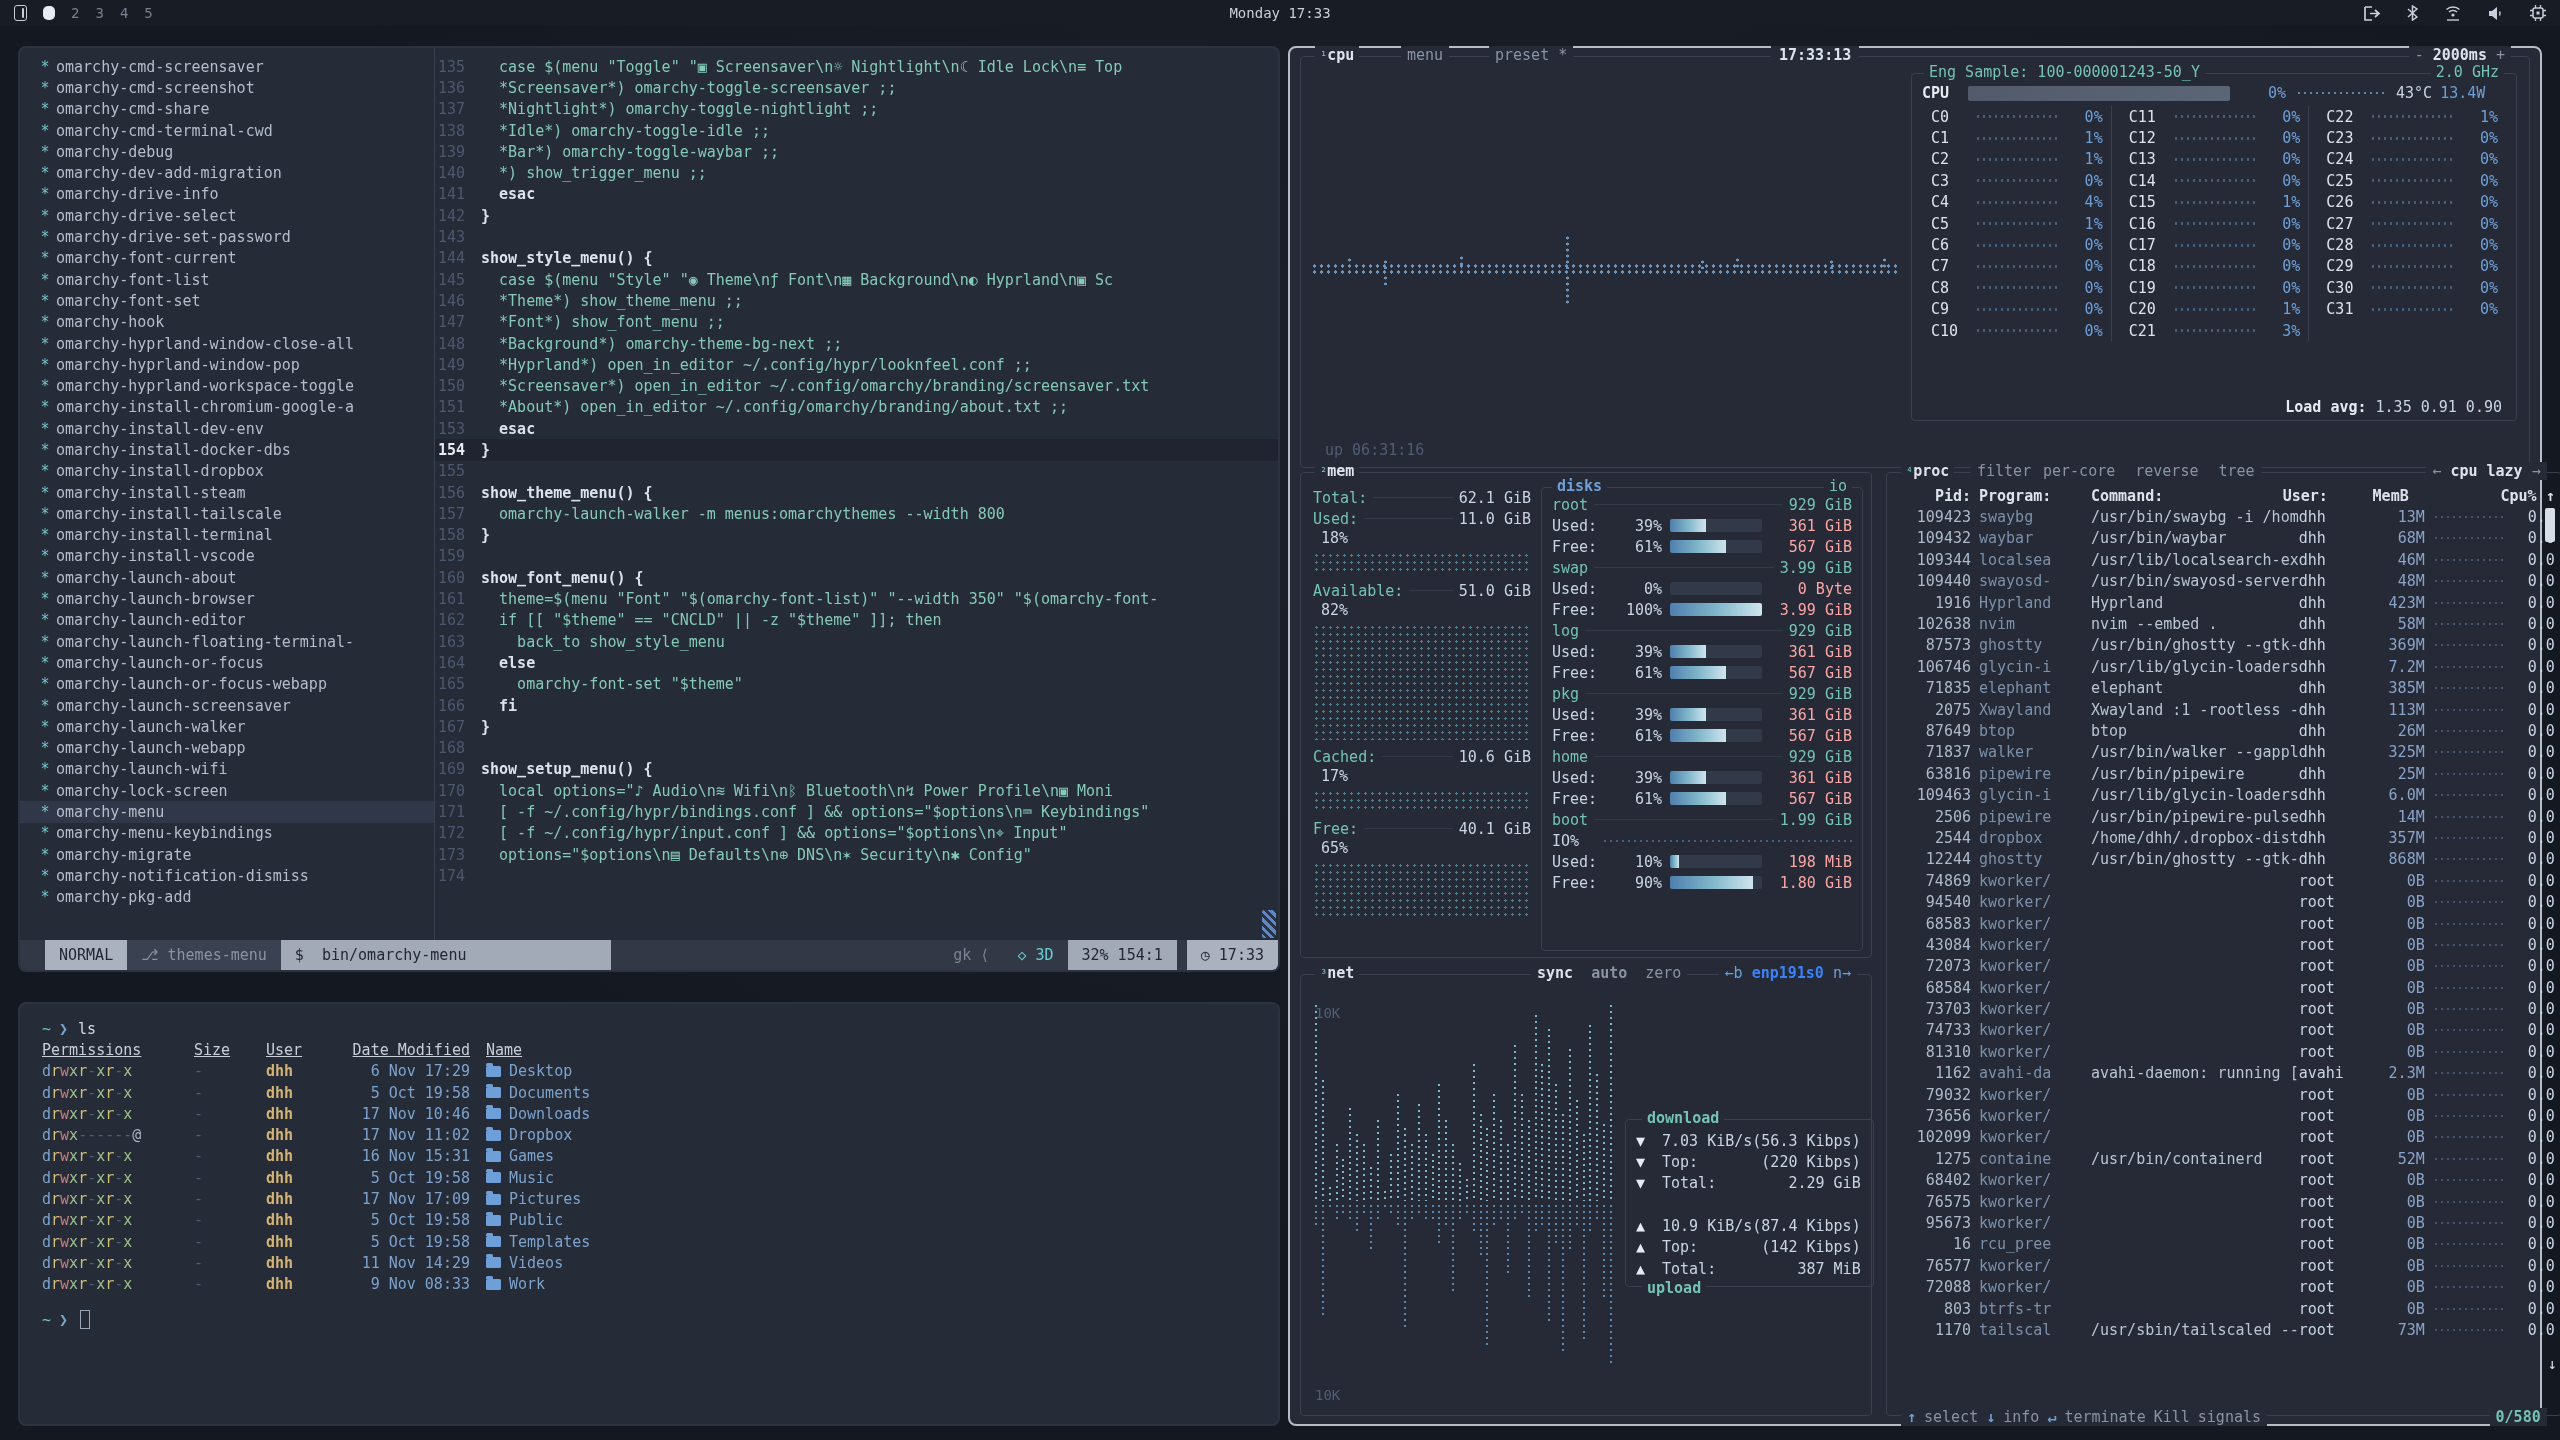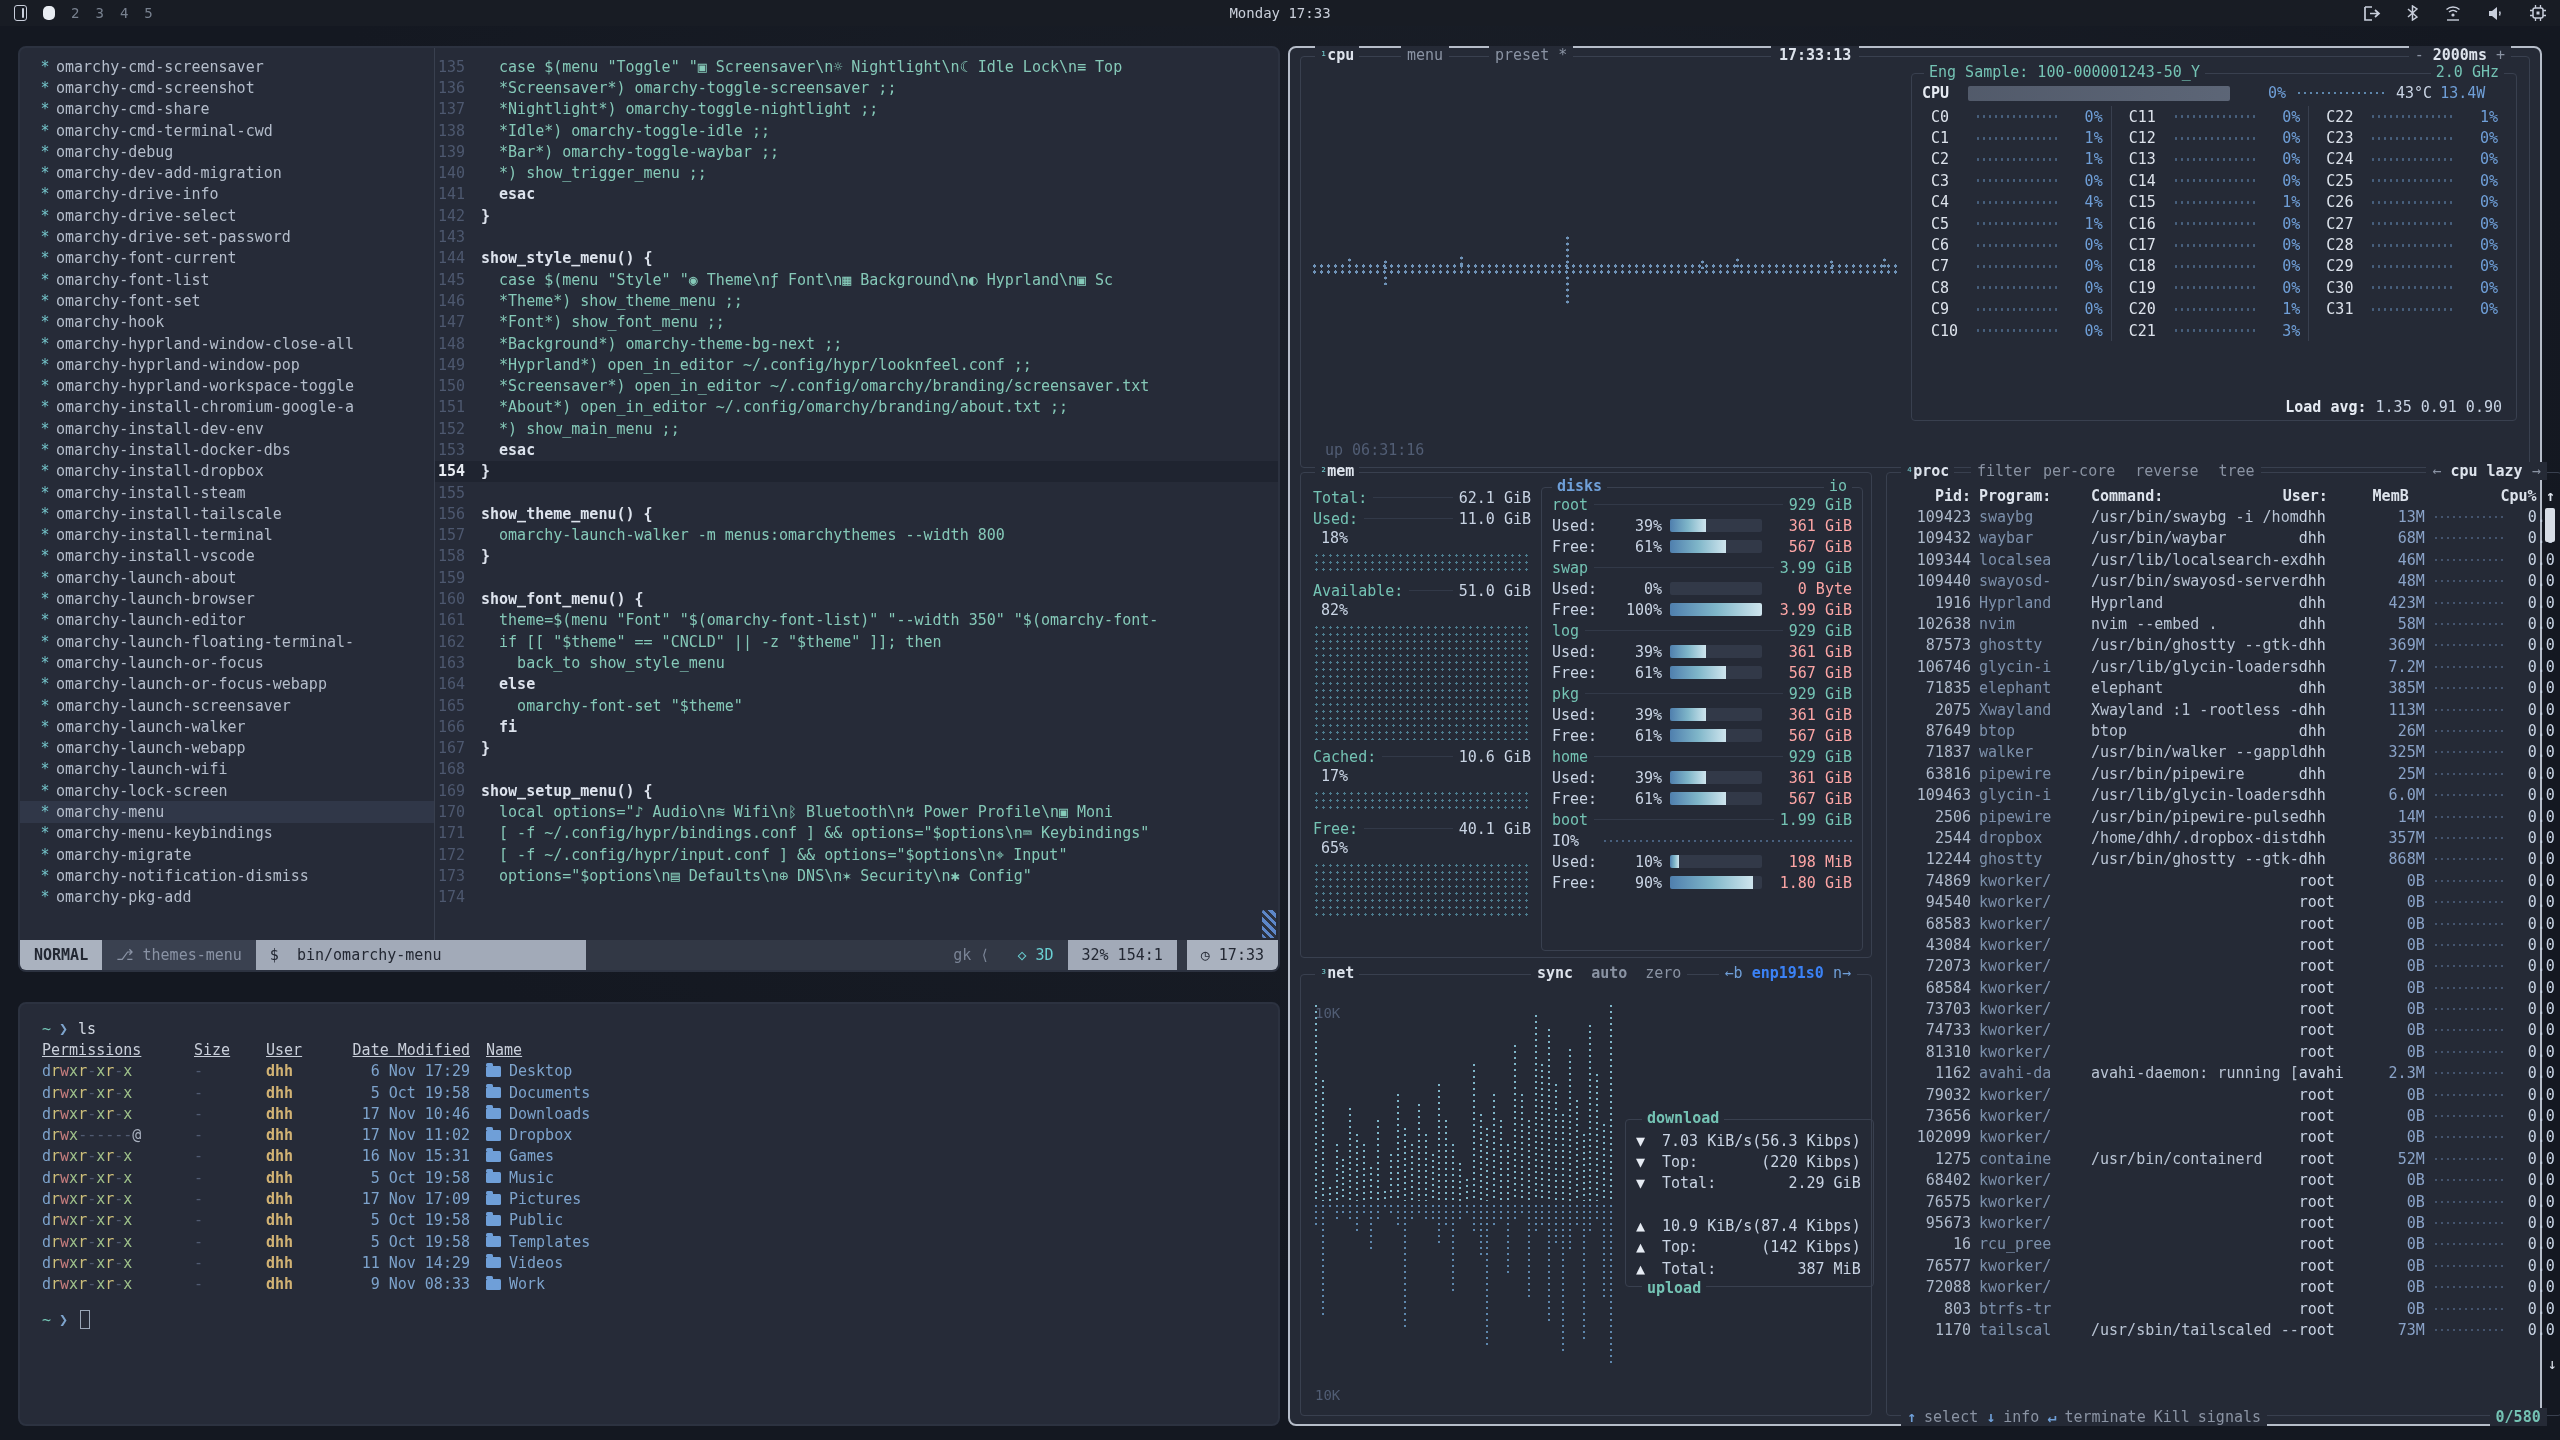--- a/index.html
+++ b/index.html
@@ -39,21 +39,21 @@
   .codeline { height:21.3px; display:flex; font-size:15px; align-items:center; }
   .codeline .ln { width:46px; flex:none; text-align:right; padding-right:16px; color:#4d586f; }
   .codeline .ct { white-space:pre; color:#85c9b8; }
   .codeline .ct[data-state="w"] { color:#dde3ed; font-weight:bold; }
   .codeline[data-hl="1"] { background:#1f2430; }
   .codeline[data-hl="1"] .ln { color:#e8ecf2; font-weight:bold; }
   
   .statusline { position:absolute; left:0; right:0; bottom:0; height:30px; background:#323845;
     display:flex; align-items:center; font-size:15px; }
   .sl-seg { height:100%; display:flex; align-items:center; padding:0 14px; white-space:pre; }
-  .sl-mode { background:#aab2bf; color:#232833; font-weight:bold; }
+  .sl-mode { background:#aab2bf; color:#232833; font-weight:normal;margin-left:25px; }
   .sl-branch { background:#3a4150; color:#8a93a5; }
   .sl-cmd { background:#a2aab8; color:#232833; width:330px; }
   .sl-fill { flex:1; }
   .sl-reg { color:#7a8496; }
   .sl-lang { color:#6ad1d4; }
   .sl-pos { background:#a2aab8; color:#232833; }
   .sl-time { background:#aab2bf; color:#232833; }
   .sl-gap { width:10px; }
   .term-scrollmark { position:absolute; right:2px; bottom:32px; width:14px; height:28px;
     background:repeating-linear-gradient(45deg,#5d87c9 0 3px,#2c3240 3px 6px); border-radius:2px; }
@@ -446,24 +446,20 @@
         <span class="ln">149</span>
         <span class="ct" data-state="t">  *Hyprland*) open_in_editor ~/.config/hypr/looknfeel.conf ;;</span>
       </div>
         <div class="codeline" data-hl="">
         <span class="ln">150</span>
         <span class="ct" data-state="t">  *Screensaver*) open_in_editor ~/.config/omarchy/branding/screensaver.txt</span>
       </div>
         <div class="codeline" data-hl="">
         <span class="ln">151</span>
         <span class="ct" data-state="t">  *About*) open_in_editor ~/.config/omarchy/branding/about.txt ;;</span>
-      </div>
-        <div class="codeline" data-hl="">
-        <span class="ln">152</span>
-        <span class="ct" data-state="t">  *) show_main_menu ;;</span>
       </div>
         <div class="codeline" data-hl="">
         <span class="ln">153</span>
         <span class="ct" data-state="w">  esac</span>
       </div>
         <div class="codeline" data-hl="1">
         <span class="ln">154</span>
         <span class="ct" data-state="w">}</span>
       </div>
         <div class="codeline" data-hl="">

